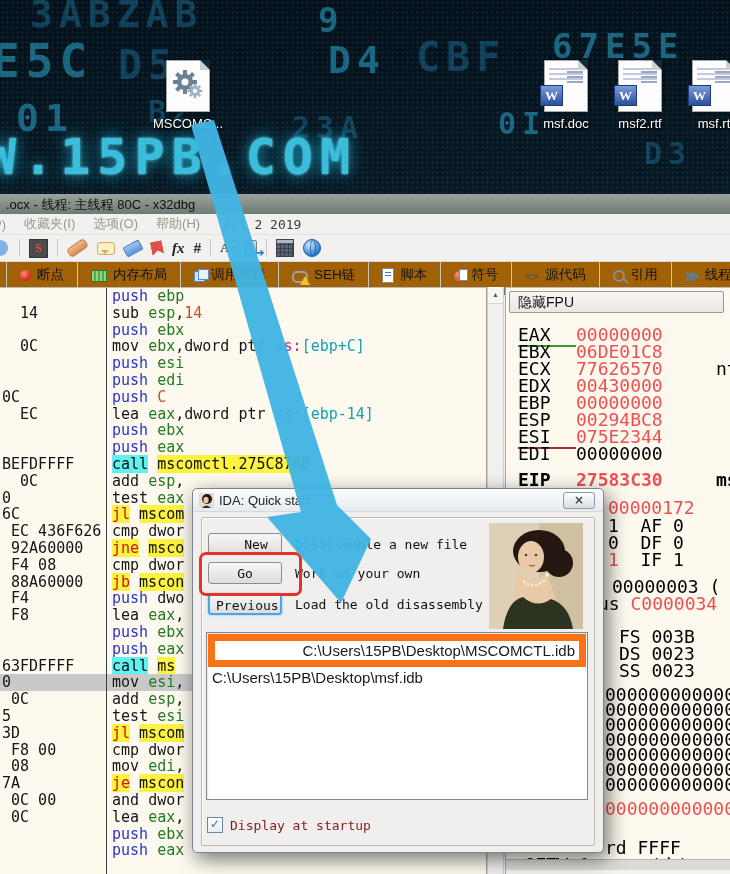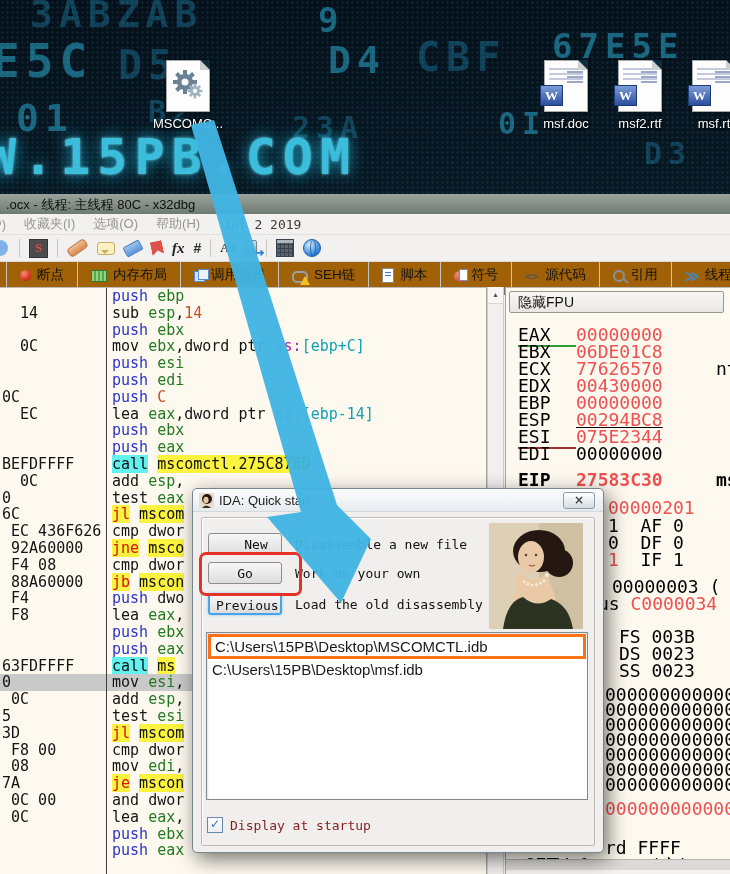--- a/index.html
+++ b/index.html
@@ -157,21 +157,21 @@
   .btn-go{top:73px;}
   .btn-prev{top:104px;border:2px solid #4aa3e8;box-shadow:0 0 3px #8cc8f4;}
   .dlg-desc{position:absolute;left:102px;font:13px "DejaVu Sans Mono",monospace;color:#111;white-space:nowrap;}
   .desc-new{top:48px;}
   .desc-go{top:77px;}
   .desc-prev{top:108px;}
   .dlg-portrait{position:absolute;left:296px;top:34px;width:94px;height:106px;overflow:hidden;}
   .dlg-list{position:absolute;left:13px;top:143px;width:382px;height:168px;background:#fff;
     border:1px solid #828790;box-shadow:inset 1px 1px 2px rgba(0,0,0,.12);box-sizing:border-box;overflow:hidden;}
   .dlg-item{font:15px "Liberation Sans",sans-serif;color:#1a1a1a;padding:1px 4px;margin:1px;white-space:nowrap;}
-  .dlg-item.selected{border:3px solid #f97316;}
+  .dlg-item.selected{border:7px solid #f97316;text-align:right;}
   .dlg-check{position:absolute;left:14px;top:328px;display:flex;align-items:center;gap:7px;}
   .cbox{width:14px;height:14px;background:linear-gradient(#fdfdfd,#e8eef4);border:1px solid #6a87a8;
     font:bold 12px "DejaVu Sans",sans-serif;color:#3a6ea5;text-align:center;line-height:13px;}
   .clabel{font:13px "DejaVu Sans Mono",monospace;color:#7f1d1d;}
 
   
   .arrow-svg{position:absolute;inset:0;z-index:50;pointer-events:none;}
   .go-ring{position:absolute;left:199px;top:552px;width:97px;height:38px;border:3px solid #e63226;
     border-radius:7px;z-index:40;}
 </style>
@@ -391,25 +391,25 @@
   </div>
 
   <div class="regs">
     <button class="fpu-btn">隐藏FPU</button>
     <div>
         <div class="rrow" style="top: 36px; left: 12px;"><span class="rname ul-green">EAX</span><span class="v-red">00000000</span></div>
         <div class="rrow" style="top: 53px; left: 12px;"><span class="rname">EBX</span><span class="v-red">06DE01C8</span></div>
         <div class="rrow" style="top: 70px; left: 12px;"><span class="rname">ECX</span><span class="v-red">77626570</span><span class="rnote">nt</span></div>
         <div class="rrow" style="top: 87px; left: 12px;"><span class="rname">EDX</span><span class="v-red">00430000</span></div>
         <div class="rrow" style="top: 104px; left: 12px;"><span class="rname">EBP</span><span class="v-red">00000000</span></div>
-        <div class="rrow" style="top: 121px; left: 12px; text-decoration: underline;"><span class="rname">ESP</span><span class="v-red">00294BC8</span></div>
+        <div class="rrow" style="top: 121px; left: 12px;"><span class="rname">ESP</span><span class="v-red">00294BC8</span></div>
         <div class="rrow" style="top: 138px; left: 12px;"><span class="rname ul-darkred">ESI</span><span class="v-red">075E2344</span></div>
         <div class="rrow" style="top: 155px; left: 12px;"><span class="rname">EDI</span><span class="v-black">00000000</span></div>
         <div class="rrow" style="top: 181px; left: 12px; font-weight: bold;"><span class="rname">EIP</span><span class="v-red">27583C30</span><span class="rnote">ms</span></div>
-        <div class="rrow" style="top: 209px; left: 102px;"><span class="v-red">00000201</span></div>
+        <div class="rrow" style="top: 209px; left: 102px;"><span class="v-red">00000172</span></div>
         <div class="rrow" style="top: 227px; left: 102px;"><span class="v-black">1</span><span>  AF 0</span></div>
         <div class="rrow" style="top: 244px; left: 102px;"><span class="v-black">0</span><span>  DF 0</span></div>
         <div class="rrow" style="top: 261px; left: 102px;"><span class="v-red">1</span><span>  IF 1</span></div>
         <div class="rrow" style="top: 288px; left: 106px;"><span class="v-black">00000003 (</span></div>
         <div class="rrow" style="top: 305px; left: 92px;"><span class="v-black">us </span><span class="v-red">C0000034</span><span class="v-black"> (</span></div>
         <div class="rrow" style="top: 338px; left: 113px;">FS 003B</div>
         <div class="rrow" style="top: 355px; left: 113px;">DS 0023</div>
         <div class="rrow" style="top: 372px; left: 113px;">SS 0023</div>
         <div class="rrow" style="top: 396px; left: 99px;"><span class="v-black">0000000000000000000</span></div>
         <div class="rrow" style="top: 411px; left: 99px;"><span class="v-black">0000000000000000000</span></div>

